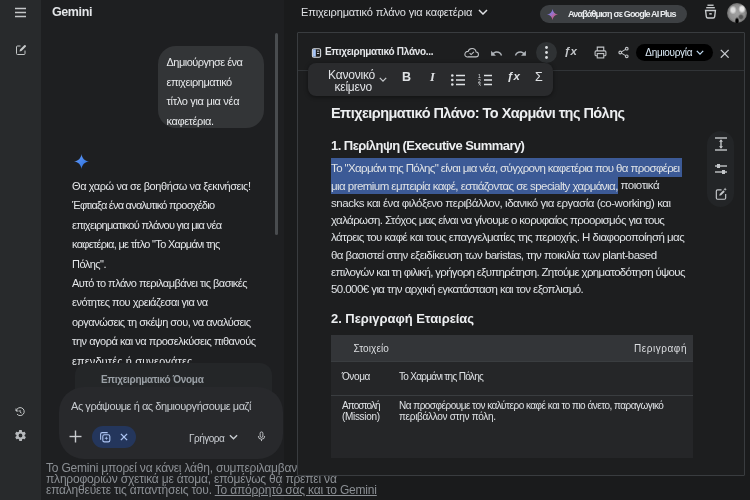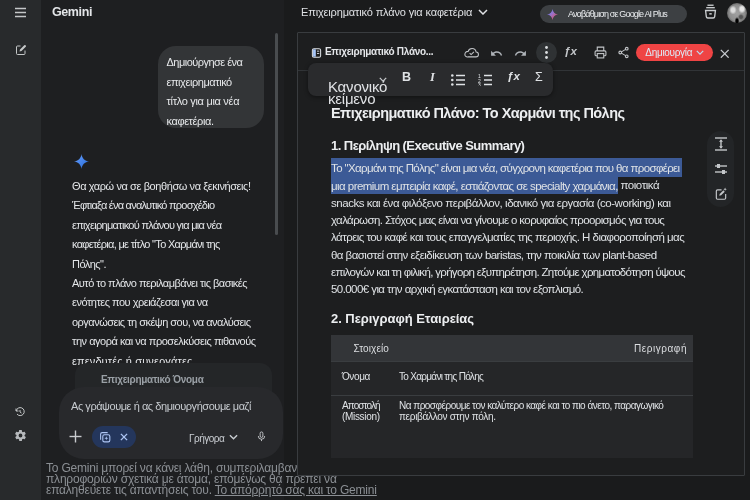--- a/index.html
+++ b/index.html
@@ -1,35 +1,35 @@
 <!DOCTYPE html>
 <html><head><meta charset="utf-8"><style>
 *{margin:0;padding:0;box-sizing:border-box}
 html,body{width:750px;height:500px;background:#1a1b1c;font-family:"Liberation Sans",sans-serif;overflow:hidden;position:relative}
 .abs{position:absolute}
 #rail{position:absolute;left:0;top:0;width:41px;height:500px;background:#282a2c}
 #chat{position:absolute;left:41px;top:0;width:243px;height:500px;background:#1e1f21}
 #gemini{position:absolute;left:52px;top:2.4px;font-size:12.5px;font-weight:bold;letter-spacing:-.4px;color:#e3e5e8;line-height:20px}
 #convtitle{position:absolute;left:301px;top:4.7px;font-size:11px;letter-spacing:-.15px;color:#dfe1e4;line-height:14px}
-#upill{position:absolute;left:540px;top:5px;width:147px;height:18px;background:#3d4043;border-radius:9.5px;color:#e9ebee;font-size:9px;letter-spacing:-.85px;line-height:18px;text-align:left;font-weight:normal}
+#upill{position:absolute;left:540px;top:5px;width:147px;height:18px;background:#3d4043;border-radius:9.5px;color:#e9ebee;font-size:9px;letter-spacing:-.85px;line-height:18px;text-align:left;font-weight:bold}
 #bubble{position:absolute;left:157.5px;top:46px;width:106.5px;height:82px;background:#333537;border-radius:18px;color:#e6e8ea;font-size:11px;line-height:19.4px;padding:7.3px 0 0 9px;overflow:visible}
 #resp{position:absolute;left:72px;top:177px;color:#e4e6e9;font-size:11px;line-height:19.4px;white-space:nowrap}
 #ccard{position:absolute;left:75px;top:362.6px;width:197px;height:40px;background:#242628;border-radius:12px 12px 0 0;color:#9aa0a6;font-size:10px;font-weight:bold;letter-spacing:-.3px;padding:11px 0 0 26px;line-height:12px}
 #inputbox{position:absolute;left:59px;top:387px;width:224px;height:72px;background:#28292c;border-radius:25px}
 #placeholder{position:absolute;left:71px;top:399px;font-size:11px;letter-spacing:-.45px;color:#c7cbd0;line-height:14px;white-space:nowrap}
 #chip{position:absolute;left:92px;top:426px;width:44px;height:22px;background:#24365c;border-radius:11px}
 #quick{position:absolute;left:189px;top:431.5px;font-size:10px;letter-spacing:-.5px;color:#c9cdd2;line-height:13px}
 #footer{position:absolute;left:46px;top:463px;width:252px;text-align:center;font-size:12px;letter-spacing:-.2px;line-height:11.1px;color:#8b8f94;white-space:nowrap}
 #panel{position:absolute;left:297px;top:32px;width:448px;height:444px;background:#1d1e1f;border:1px solid #393c3f;border-radius:1px;overflow:hidden}
 #phead{position:absolute;left:0;top:0;width:100%;height:38px;border-bottom:1px solid #313437}
 #ptitle{position:absolute;left:27px;top:13px;font-size:10px;font-weight:bold;letter-spacing:-.3px;color:#e5e7ea;line-height:12px}
 #dots{position:absolute;left:237.5px;top:9px;width:21px;height:21px;border-radius:50%;background:#2f3234}
-#createpill{position:absolute;left:338px;top:11px;width:77px;height:17px;background:#ef4444;border-radius:8.5px;color:#dcebf7;font-size:10px;letter-spacing:-.3px;line-height:17px;text-align:center}
+#createpill{position:absolute;left:338px;top:11px;width:77px;height:17px;background:#000000;border-radius:8.5px;color:#dcebf7;font-size:10px;letter-spacing:-.3px;line-height:17px;text-align:center}
 #toolbar{position:absolute;left:10px;top:30px;width:245px;height:33px;background:#2a2b2d;border-radius:8px;box-shadow:0 1px 4px rgba(0,0,0,.45);z-index:5}
-#tstyle{position:absolute;left:20px;top:18px;width:44px;text-align:right;font-size:15px;letter-spacing:-.2px;line-height:11.5px;color:#e0e2e5}
+#tstyle{position:absolute;left:20px;top:7px;width:44px;text-align:right;font-size:12px;letter-spacing:-.2px;line-height:11.5px;color:#e0e2e5}
 .tbtn{position:absolute;top:7px;font-size:12.5px;color:#dfe2e5;font-weight:bold}
 #doc{position:absolute;left:0;top:39px;width:446px;height:403px;overflow:hidden}
 #doc .h1{position:absolute;left:33px;top:34.3px;font-size:14.5px;font-weight:bold;letter-spacing:-.55px;color:#eceef0;line-height:15px;white-space:nowrap}
 #doc .h2{position:absolute;left:33px;font-size:13px;font-weight:bold;letter-spacing:-.55px;color:#eceef0;line-height:14px;white-space:nowrap}
 #para{position:absolute;left:33px;top:88.1px;font-size:11.5px;line-height:17.3px;color:#dfe2e5;white-space:nowrap}
 #para .sel{background:#3c5a96;padding:3.7px 0 2.8px}
 #dtable{position:absolute;left:33px;top:262.5px;width:362px;border-collapse:collapse;table-layout:fixed;font-size:10px;color:#dfe2e5}
 #dtable th{background:#333538;text-align:right;font-weight:normal;padding:8.5px 6px 6px 11px;color:#dcdee1;line-height:11.5px}
 #dtable td{background:#252628;vertical-align:top;padding:9px 6px 13px 11px;line-height:11.5px;border-top:1px solid #3a3d40;white-space:nowrap}
 #dtable td.l,#dtable th.l{width:60px;padding-right:2px}

